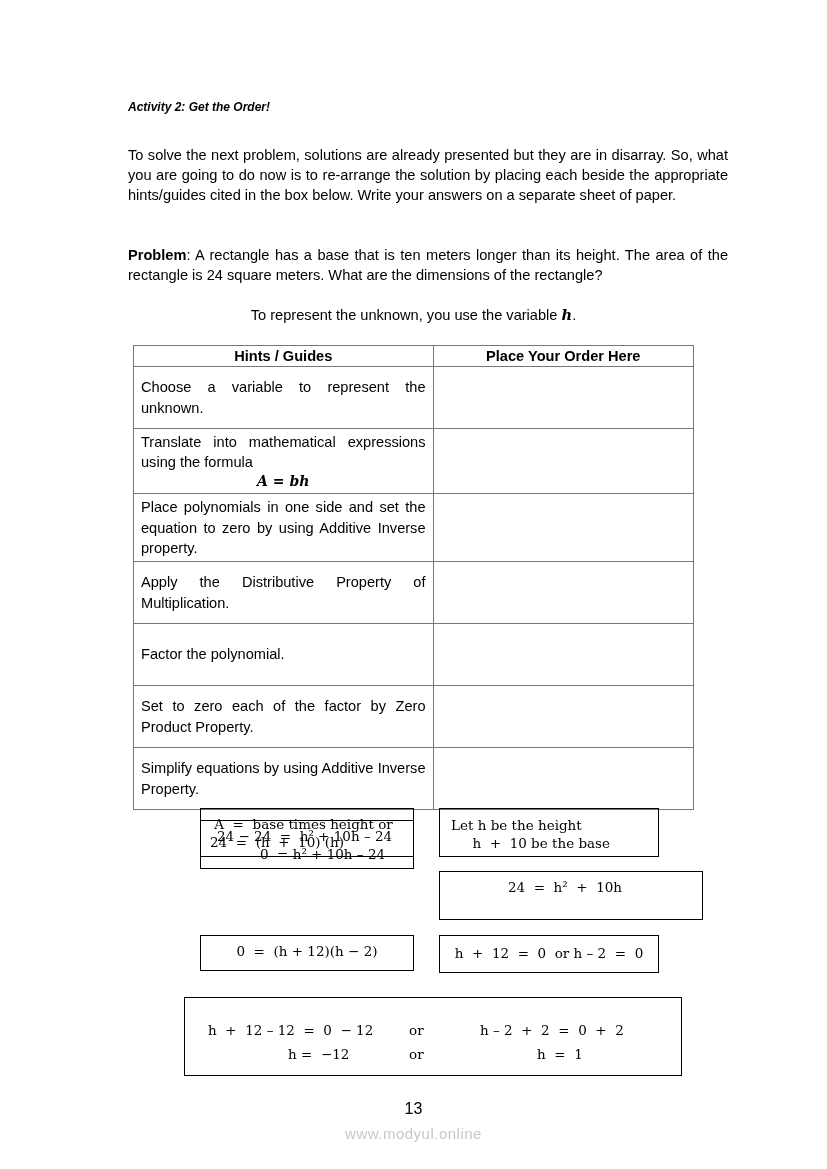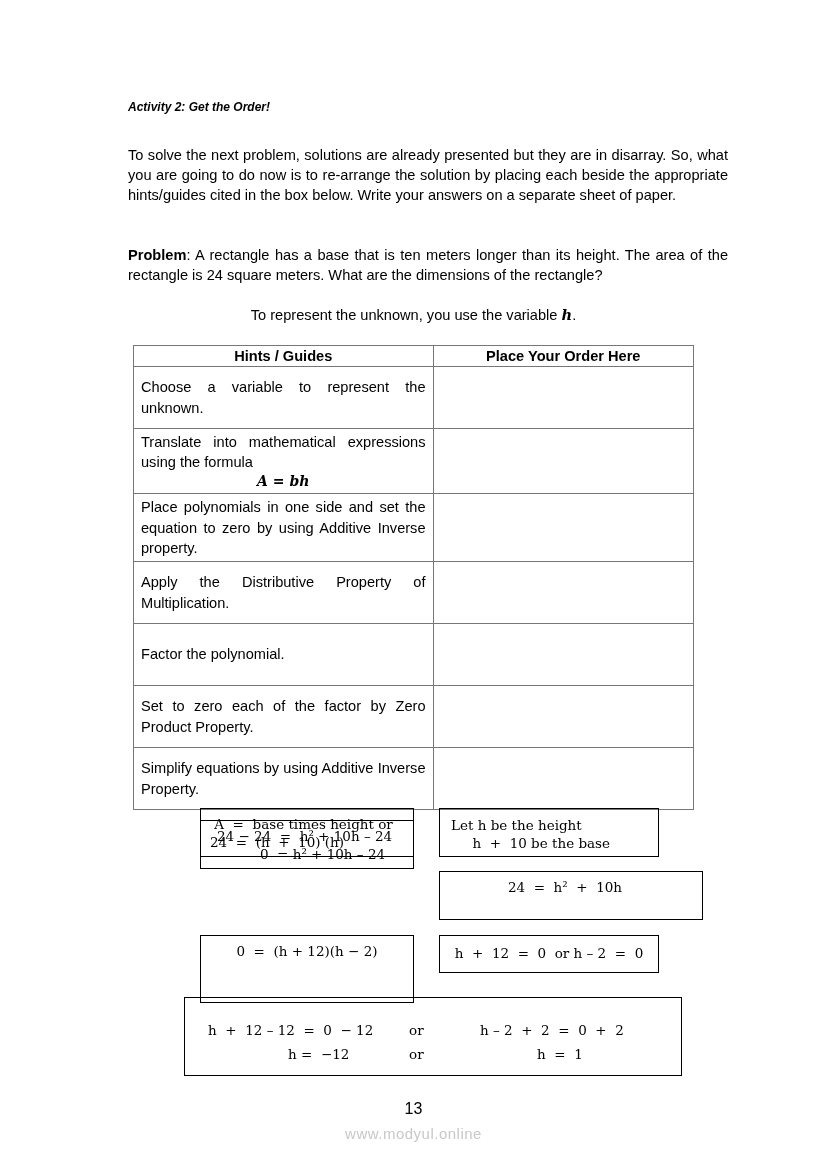--- a/index.html
+++ b/index.html
@@ -20,21 +20,21 @@
     table.hints td.hint { width: 285px; padding: 3px 7px; text-align: justify; line-height: 20.2px; height: 55px; }
     table.hints td.order { width: 258px; }
     .formula { display: block; text-align: center; font-family: "DejaVu Serif", serif; font-weight: bold; font-style: italic; font-size: 14px; line-height: 18px; }
 
     .box { position: absolute; border: 1px solid #000; font-family: "DejaVu Serif", serif; font-size: 13.5px; line-height: 18px; box-sizing: border-box; }
     .box .line { white-space: pre; }
     .box1 { left: 200px; top: 808px; width: 214px; height: 49px; padding: 6px 0 12px 9px; }
     .box2 { left: 439px; top: 808px; width: 220px; height: 49px; padding: 7px 0 12px 11px; }
     .box3 { left: 200px; top: 820px; width: 214px; height: 49px; padding: 6px 0 0 16px; }
     .box4 { left: 439px; top: 871px; width: 264px; height: 49px; padding: 6px 12px 0 0; text-align: center; }
-    .box5 { left: 200px; top: 935px; width: 214px; height: 68px; padding: 6px 0 0 0; text-align: center; }
+    .box5 { left: 200px; top: 935px; width: 214px; height: 36px; padding: 6px 0 0 0; text-align: center; }
     .box6 { left: 439px; top: 935px; width: 220px; height: 38px; padding: 8px 0 0 0; text-align: center; }
     .box7 { left: 184px; top: 997px; width: 498px; height: 79px; }
     .box7 .cell { position: absolute; white-space: pre; }
 
     .page-number { position: absolute; left: 0; width: 827px; top: 1100px; text-align: center; font-size: 16px; }
     .watermark { position: absolute; left: 0; width: 827px; top: 1125px; text-align: center; font-size: 15px; color: #c8c8c8; letter-spacing: 0.5px; }
   </style>
 </head>
 <body>
 

